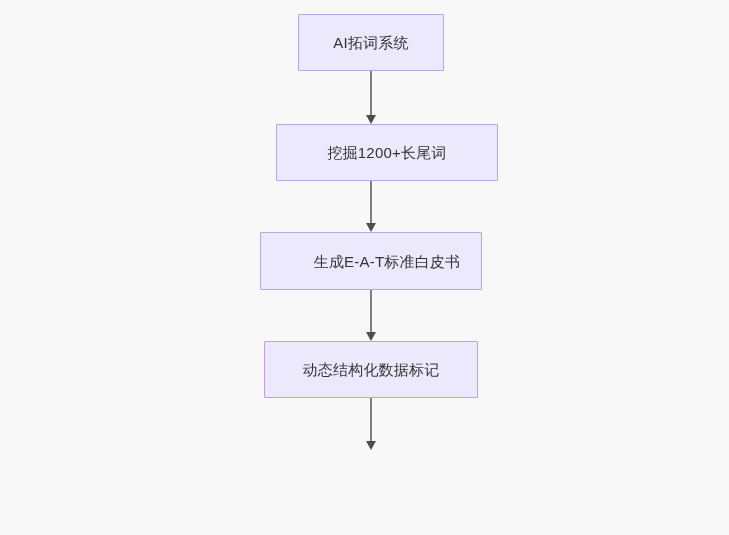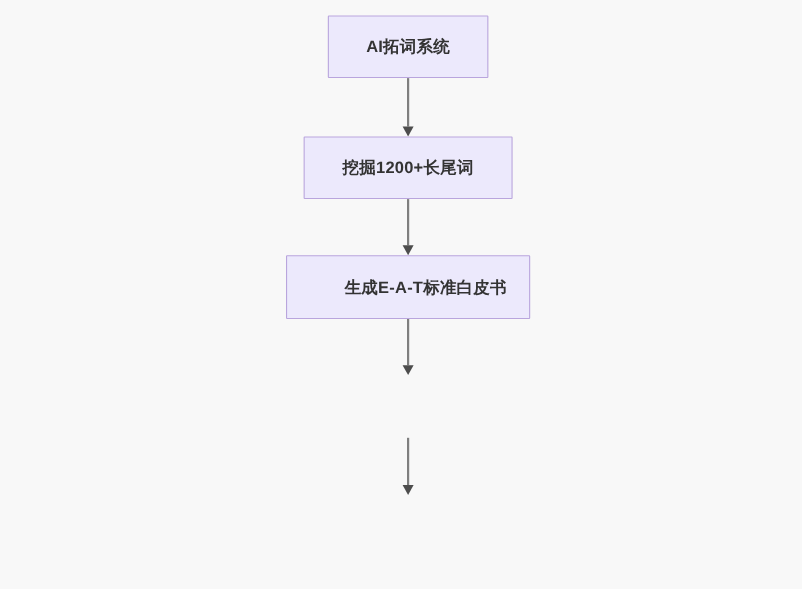--- a/index.html
+++ b/index.html
@@ -34,21 +34,20 @@
     font-size: 15px;
     line-height: 1;
     letter-spacing: 0.2px;
     white-space: nowrap;
     user-select: none;
   }
 
   .node-label {
     display: block;
     padding: 0 2px;
-    font-weight: bold;
   }
 
   
   .edge {
     position: absolute;
     width: 2px;
     background: #7f7f7f;
     transform: translateX(-1px);
   }
 
@@ -67,32 +66,35 @@
 
 <div id="flowchart">
 
   <div class="node" style="left:298px; top:14px; width:146px; height:57px;">
     <span class="node-label">AI拓词系统</span>
   </div>
 
   <div class="edge" style="left:371px; top:71px; height:44px;"></div>
   <div class="arrowhead" style="left:371px; top:115px;"></div>
 
-  <div class="node" style="left:276px; top:124px; width:190px; height:57px;">
+  <div class="node" style="left:276px; top:124px; width:222px; height:57px;">
     <span class="node-label">挖掘1200+长尾词</span>
   </div>
 
   <div class="edge" style="left:371px; top:181px; height:42px;"></div>
   <div class="arrowhead" style="left:371px; top:223px;"></div>
 
   <div class="node" style="left:260px; top:232px; width:222px; height:58px;padding-left:32px;">
     <span class="node-label">生成E-A-T标准白皮书</span>
   </div>
 
   <div class="edge" style="left:371px; top:290px; height:42px;"></div>
   <div class="arrowhead" style="left:371px; top:332px;"></div>
 
+  <div class="node" style="left:264px; top:341px; width:214px; height:57px;">
+    <span class="node-label">动态结构化数据标记</span>
+  </div>
 
   <div class="edge" style="left:371px; top:398px; height:43px;"></div>
   <div class="arrowhead" style="left:371px; top:441px;"></div>
 
 
 </div>
 
 </body></html>

